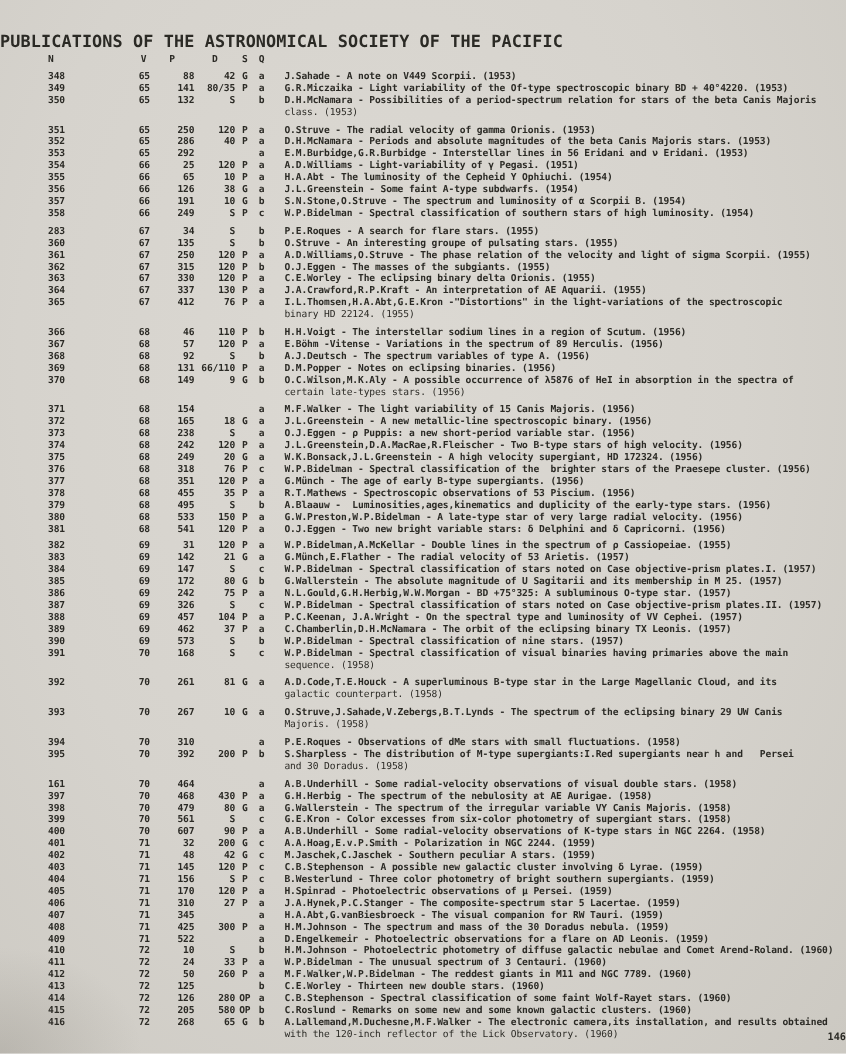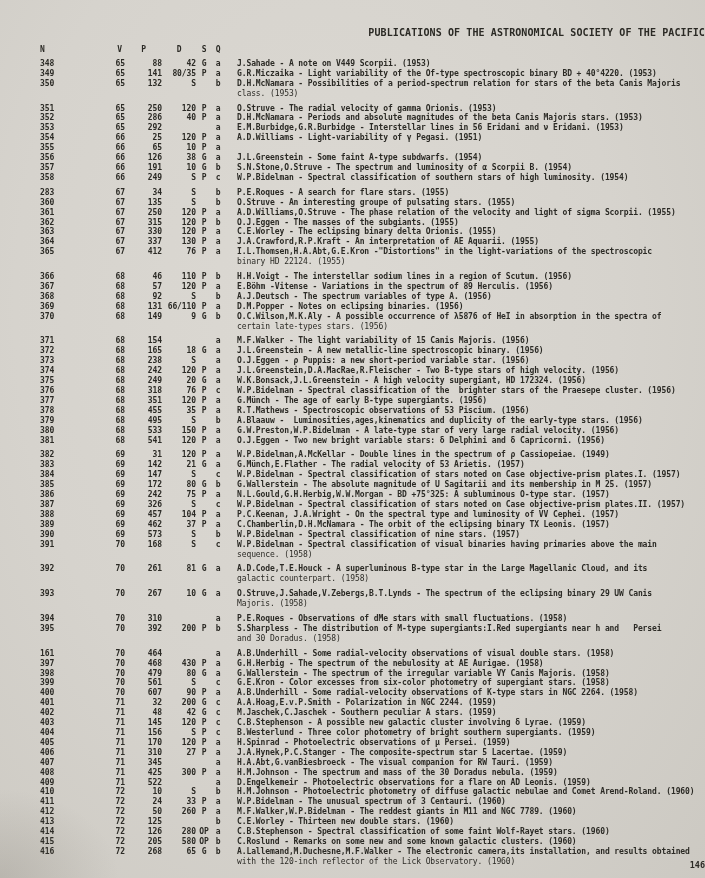--- a/index.html
+++ b/index.html
@@ -5,21 +5,21 @@
   html,body{margin:0;padding:0;}
   body{
     width:705px;height:878px;overflow:hidden;
     background:radial-gradient(ellipse at 45% 35%, #dcd9d3 0%, #d6d3cd 55%, #ccc9c2 100%);
     font-family:"DejaVu Sans Mono", monospace;
     color:#2b2a25;
   }
   .page{position:relative;width:705px;height:878px;}
   .title{
     position:absolute;top:27px;left:0;width:100%;
-    text-align:right;font-size:10px;font-weight:bold;letter-spacing:.1px;
+    text-align:left;font-size:14px;font-weight:bold;letter-spacing:.1px;
     white-space:pre;
   }
   .table{position:absolute;top:45px;left:40px;width:660px;}
   .line{
     display:grid;
     grid-template-columns:18px 67px 37px 34px 16px 12px 1fr;
     line-height:9.9px;font-size:8px;font-weight:bold;letter-spacing:-0.1px;
   }
   .hdr{margin-bottom:4px;}
   .c{white-space:pre;}
@@ -144,20 +144,21 @@
 
   </div>
         <div class="entry">
     <div class="line">
       <span class="c n">355</span>
       <span class="c v">66</span>
       <span class="c p">65</span>
       <span class="c d">10</span>
       <span class="c s">P</span>
       <span class="c q">a</span>
+      <span class="c ref">H.A.Abt - The luminosity of the Cepheid Y Ophiuchi. (1954)</span>
     </div>
 
   </div>
         <div class="entry">
     <div class="line">
       <span class="c n">356</span>
       <span class="c v">66</span>
       <span class="c p">126</span>
       <span class="c d">38</span>
       <span class="c s">G</span>
@@ -467,21 +468,21 @@
 
   </div>
         <div class="entry">
     <div class="line">
       <span class="c n">382</span>
       <span class="c v">69</span>
       <span class="c p">31</span>
       <span class="c d">120</span>
       <span class="c s">P</span>
       <span class="c q">a</span>
-      <span class="c ref">W.P.Bidelman,A.McKellar - Double lines in the spectrum of ρ Cassiopeiae. (1949)</span>
+      <span class="c ref">W.P.Bidelman,A.McKellar - Double lines in the spectrum of ρ Cassiopeiae. (1955)</span>
     </div>
 
   </div>
         <div class="entry">
     <div class="line">
       <span class="c n">383</span>
       <span class="c v">69</span>
       <span class="c p">142</span>
       <span class="c d">21</span>
       <span class="c s">G</span>

